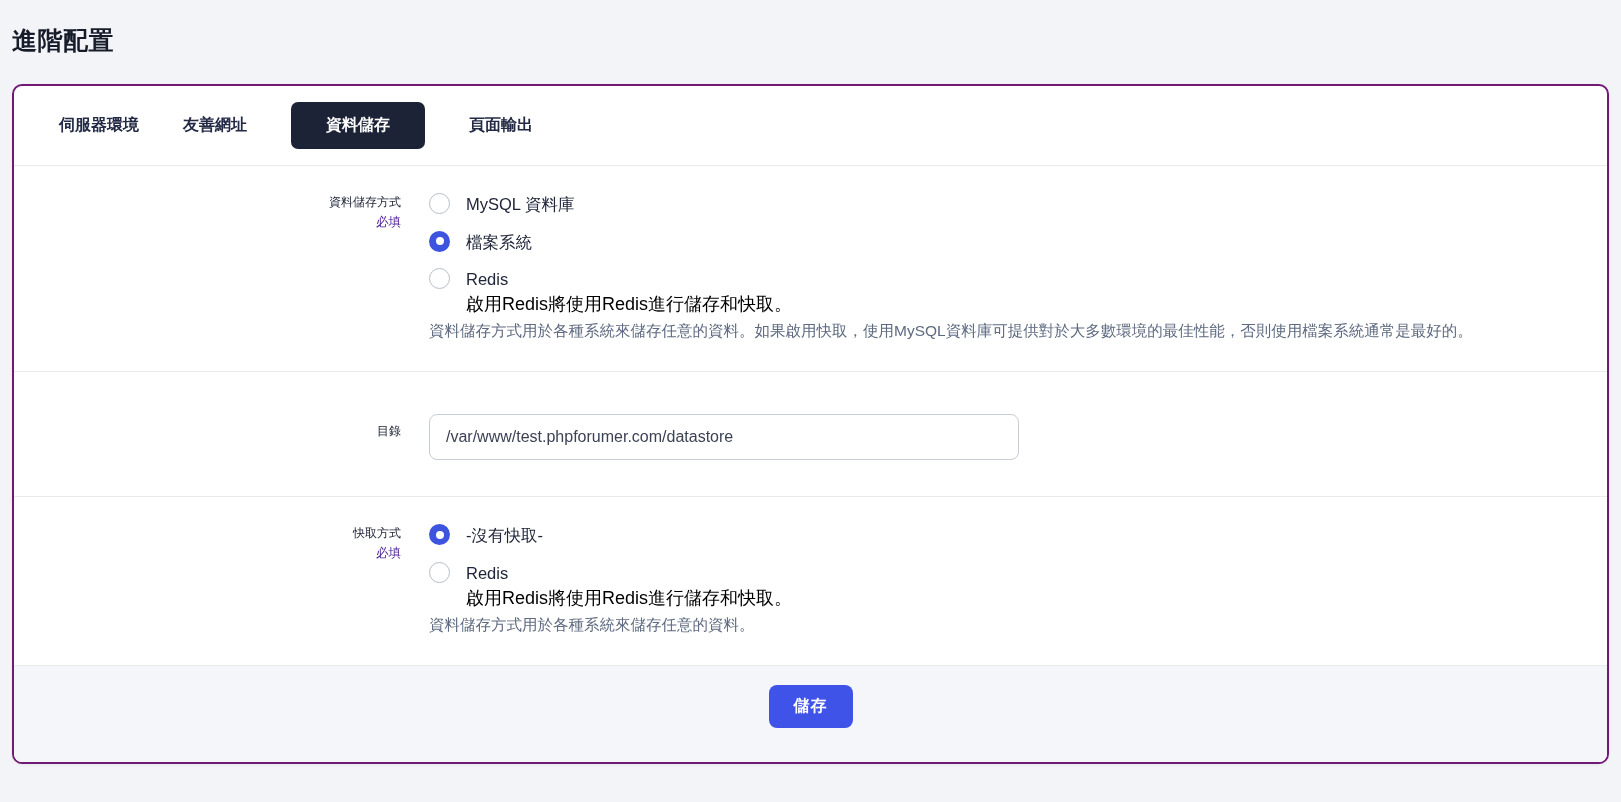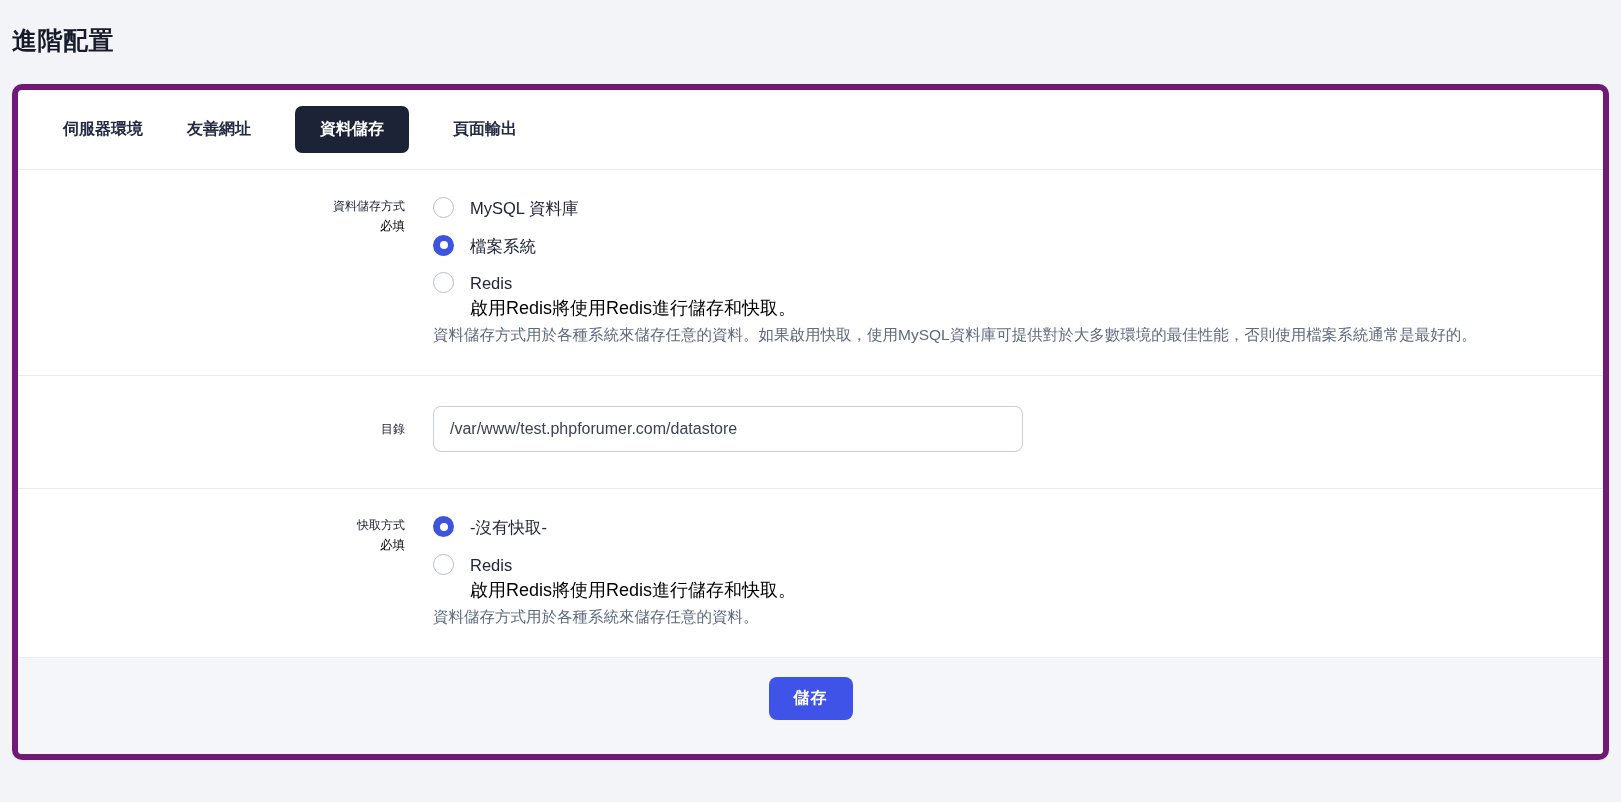--- a/index.html
+++ b/index.html
@@ -13,21 +13,21 @@
   .page-title {
     font-size: 25px;
     font-weight: 700;
     color: #171c2b;
     padding: 24px 8px 0 12px;
     letter-spacing: 0.5px;
   }
   .card {
     margin: 27px 12px 0 12px;
     background: #ffffff;
-    border: 6px solid #701a75;
+    border: 2px solid #701a75;
     border-radius: 10px;
     box-shadow: 0 1px 3px rgba(30,35,55,0.06);
     overflow: hidden;
   }
   
   .tabs {
     display: flex;
     align-items: center;
     gap: 44px;
     padding: 16px 45px;
@@ -39,21 +39,21 @@
     font-weight: 700;
     color: #232a45;
     padding: 13px 0;
     border-radius: 7px;
     cursor: pointer;
     white-space: nowrap;
   }
   .tab.active {
     background: #1c2337;
     color: #ffffff;
-    padding: 13px 25px;
+    padding: 13px 35px;
   }
   
   .form-row {
     display: flex;
     padding: 27px 45px 30px 0;
     border-bottom: 1px solid #e8eaee;
   }
   .label-col {
     width: 415px;
     flex: none;
@@ -62,21 +62,21 @@
     padding-top: 2px;
   }
   .field-label {
     font-size: 12px;
     font-weight: 400;
     color: #1b2235;
     line-height: 1.3;
   }
   .required {
     font-size: 12.5px;
-    color: #000000;
+    color: #4c1d95;
     margin-top: 3px;
   }
   .control-col { flex: 1; min-width: 0; }
   .option-list { display: flex; flex-direction: column; gap: 15px; }
   .option {
     display: flex;
     gap: 16px;
     cursor: pointer;
   }
   .radio {
@@ -113,20 +113,21 @@
     width: 590px;
     height: 46px;
     border: 1px solid #c7ccd5;
     border-radius: 8px;
     padding: 0 16px;
     font-size: 16px;
     color: #3a4254;
     background: #fff;
     font-family: "Liberation Sans", "DejaVu Sans", sans-serif;
     outline: none;
+    margin-top: 12px;
   }
   .row-directory { padding-top: 30px; padding-bottom: 36px; align-items: center; }
   .row-directory .label-col { padding-top: 0; }
   
   .card-footer {
     background: #f5f6fa;
     padding: 19px 0 34px 0;
     text-align: center;
   }
   .save-button {

